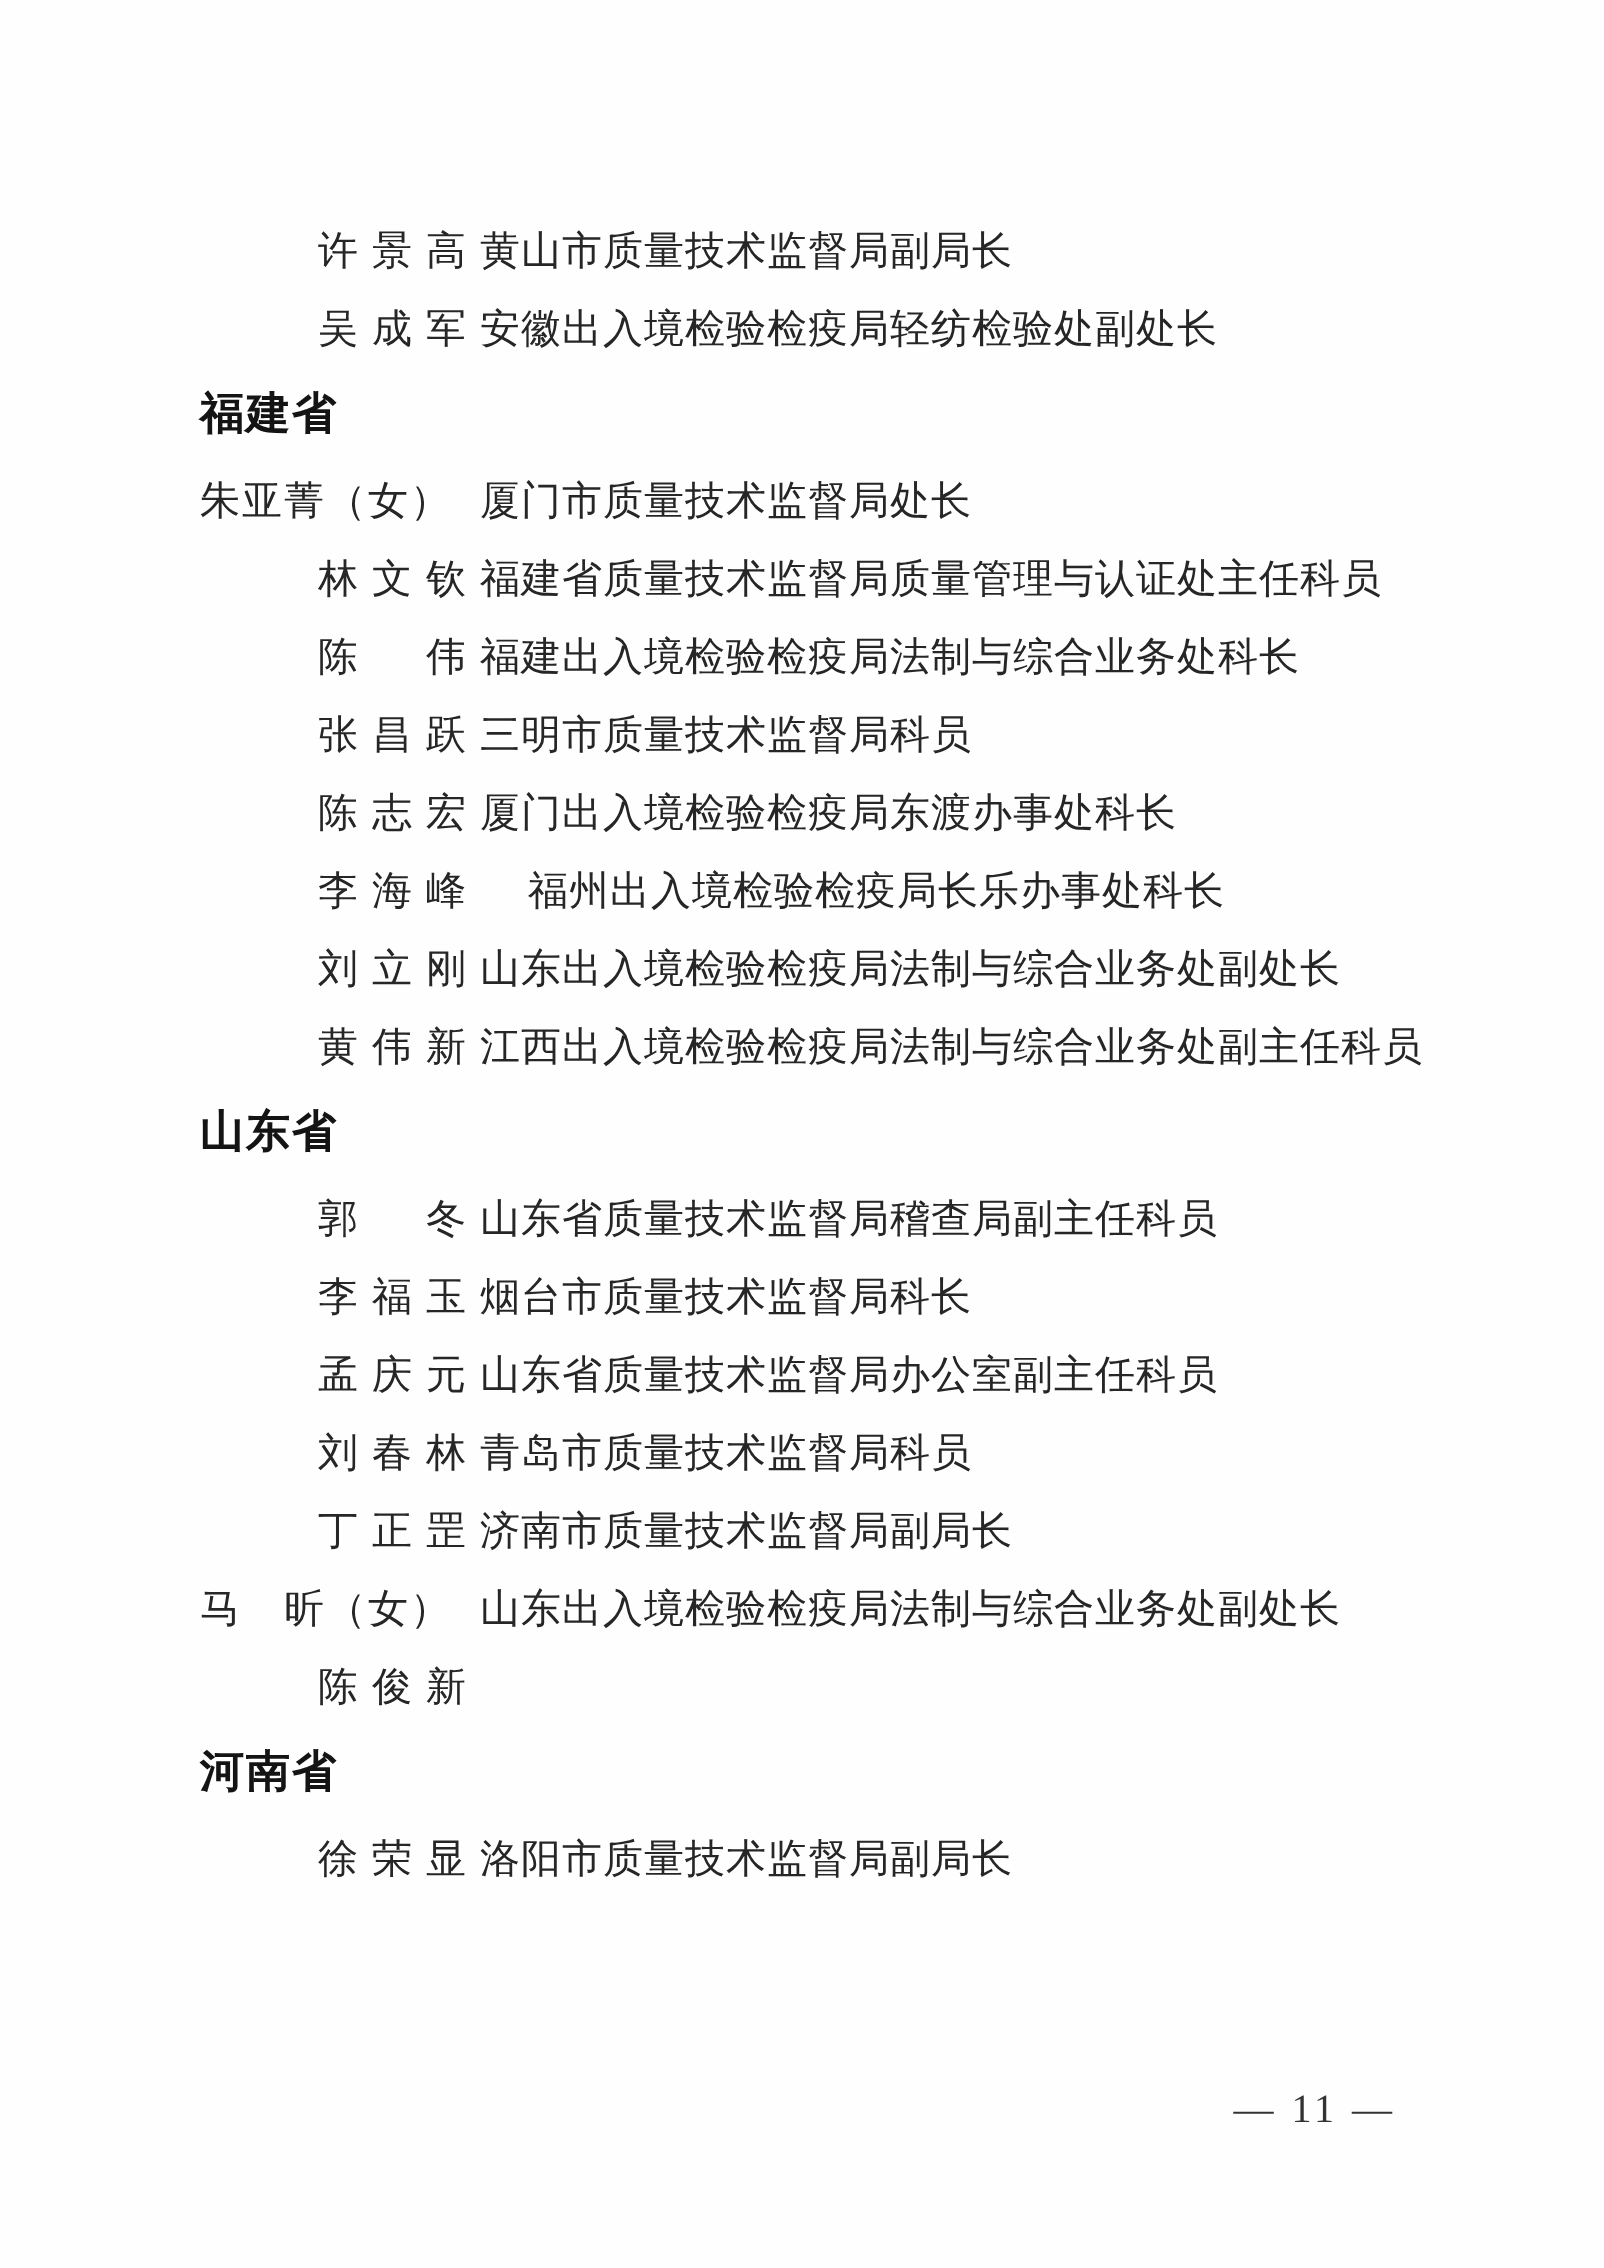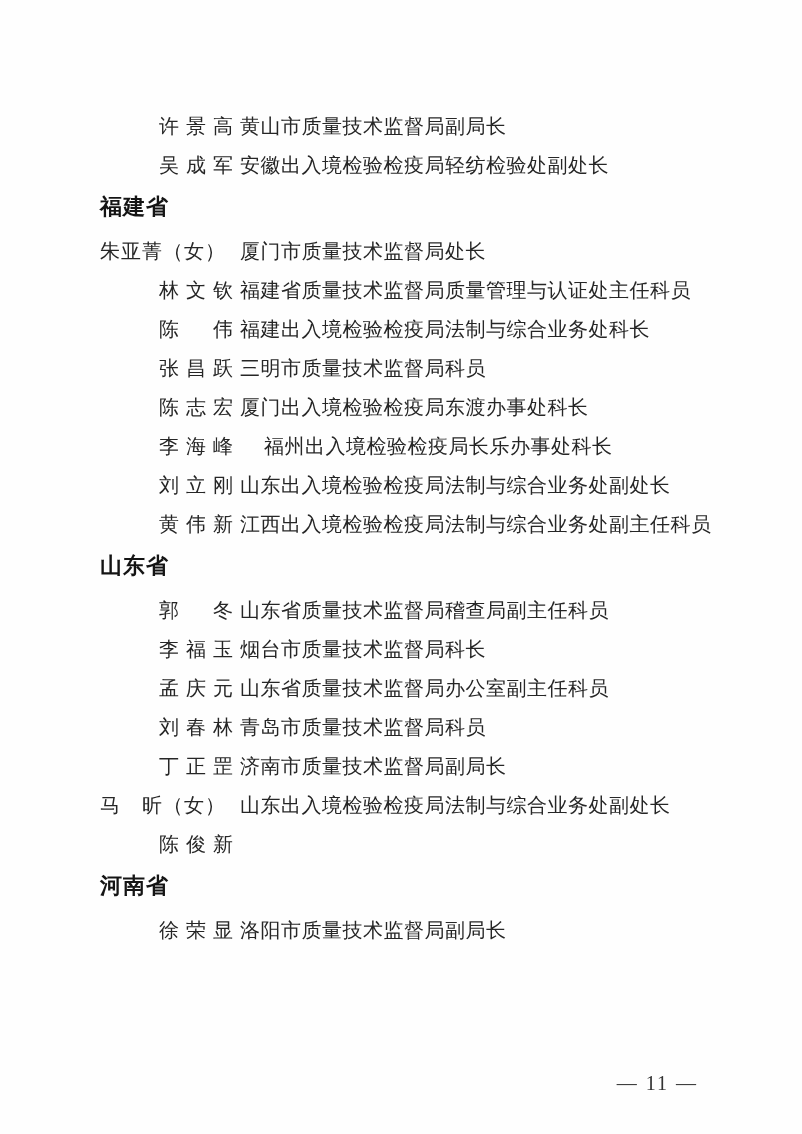--- a/index.html
+++ b/index.html
@@ -54,21 +54,21 @@
     padding-top: 2px;
     font-family: Liberation Serif, serif;
     font-weight: 700;
     font-size: 22px;
     line-height: 26px;
     color: #141414;
     letter-spacing: 1px;
   }
   .page-number {
     position: absolute;
-    top: 1072px;
+    top: 1044px;
     right: 104px;
     font-size: 20px;
     letter-spacing: 2px;
     color: #333333;
     font-family: "Liberation Serif", serif;
   }
 </style>
 </head>
 <body>
 

